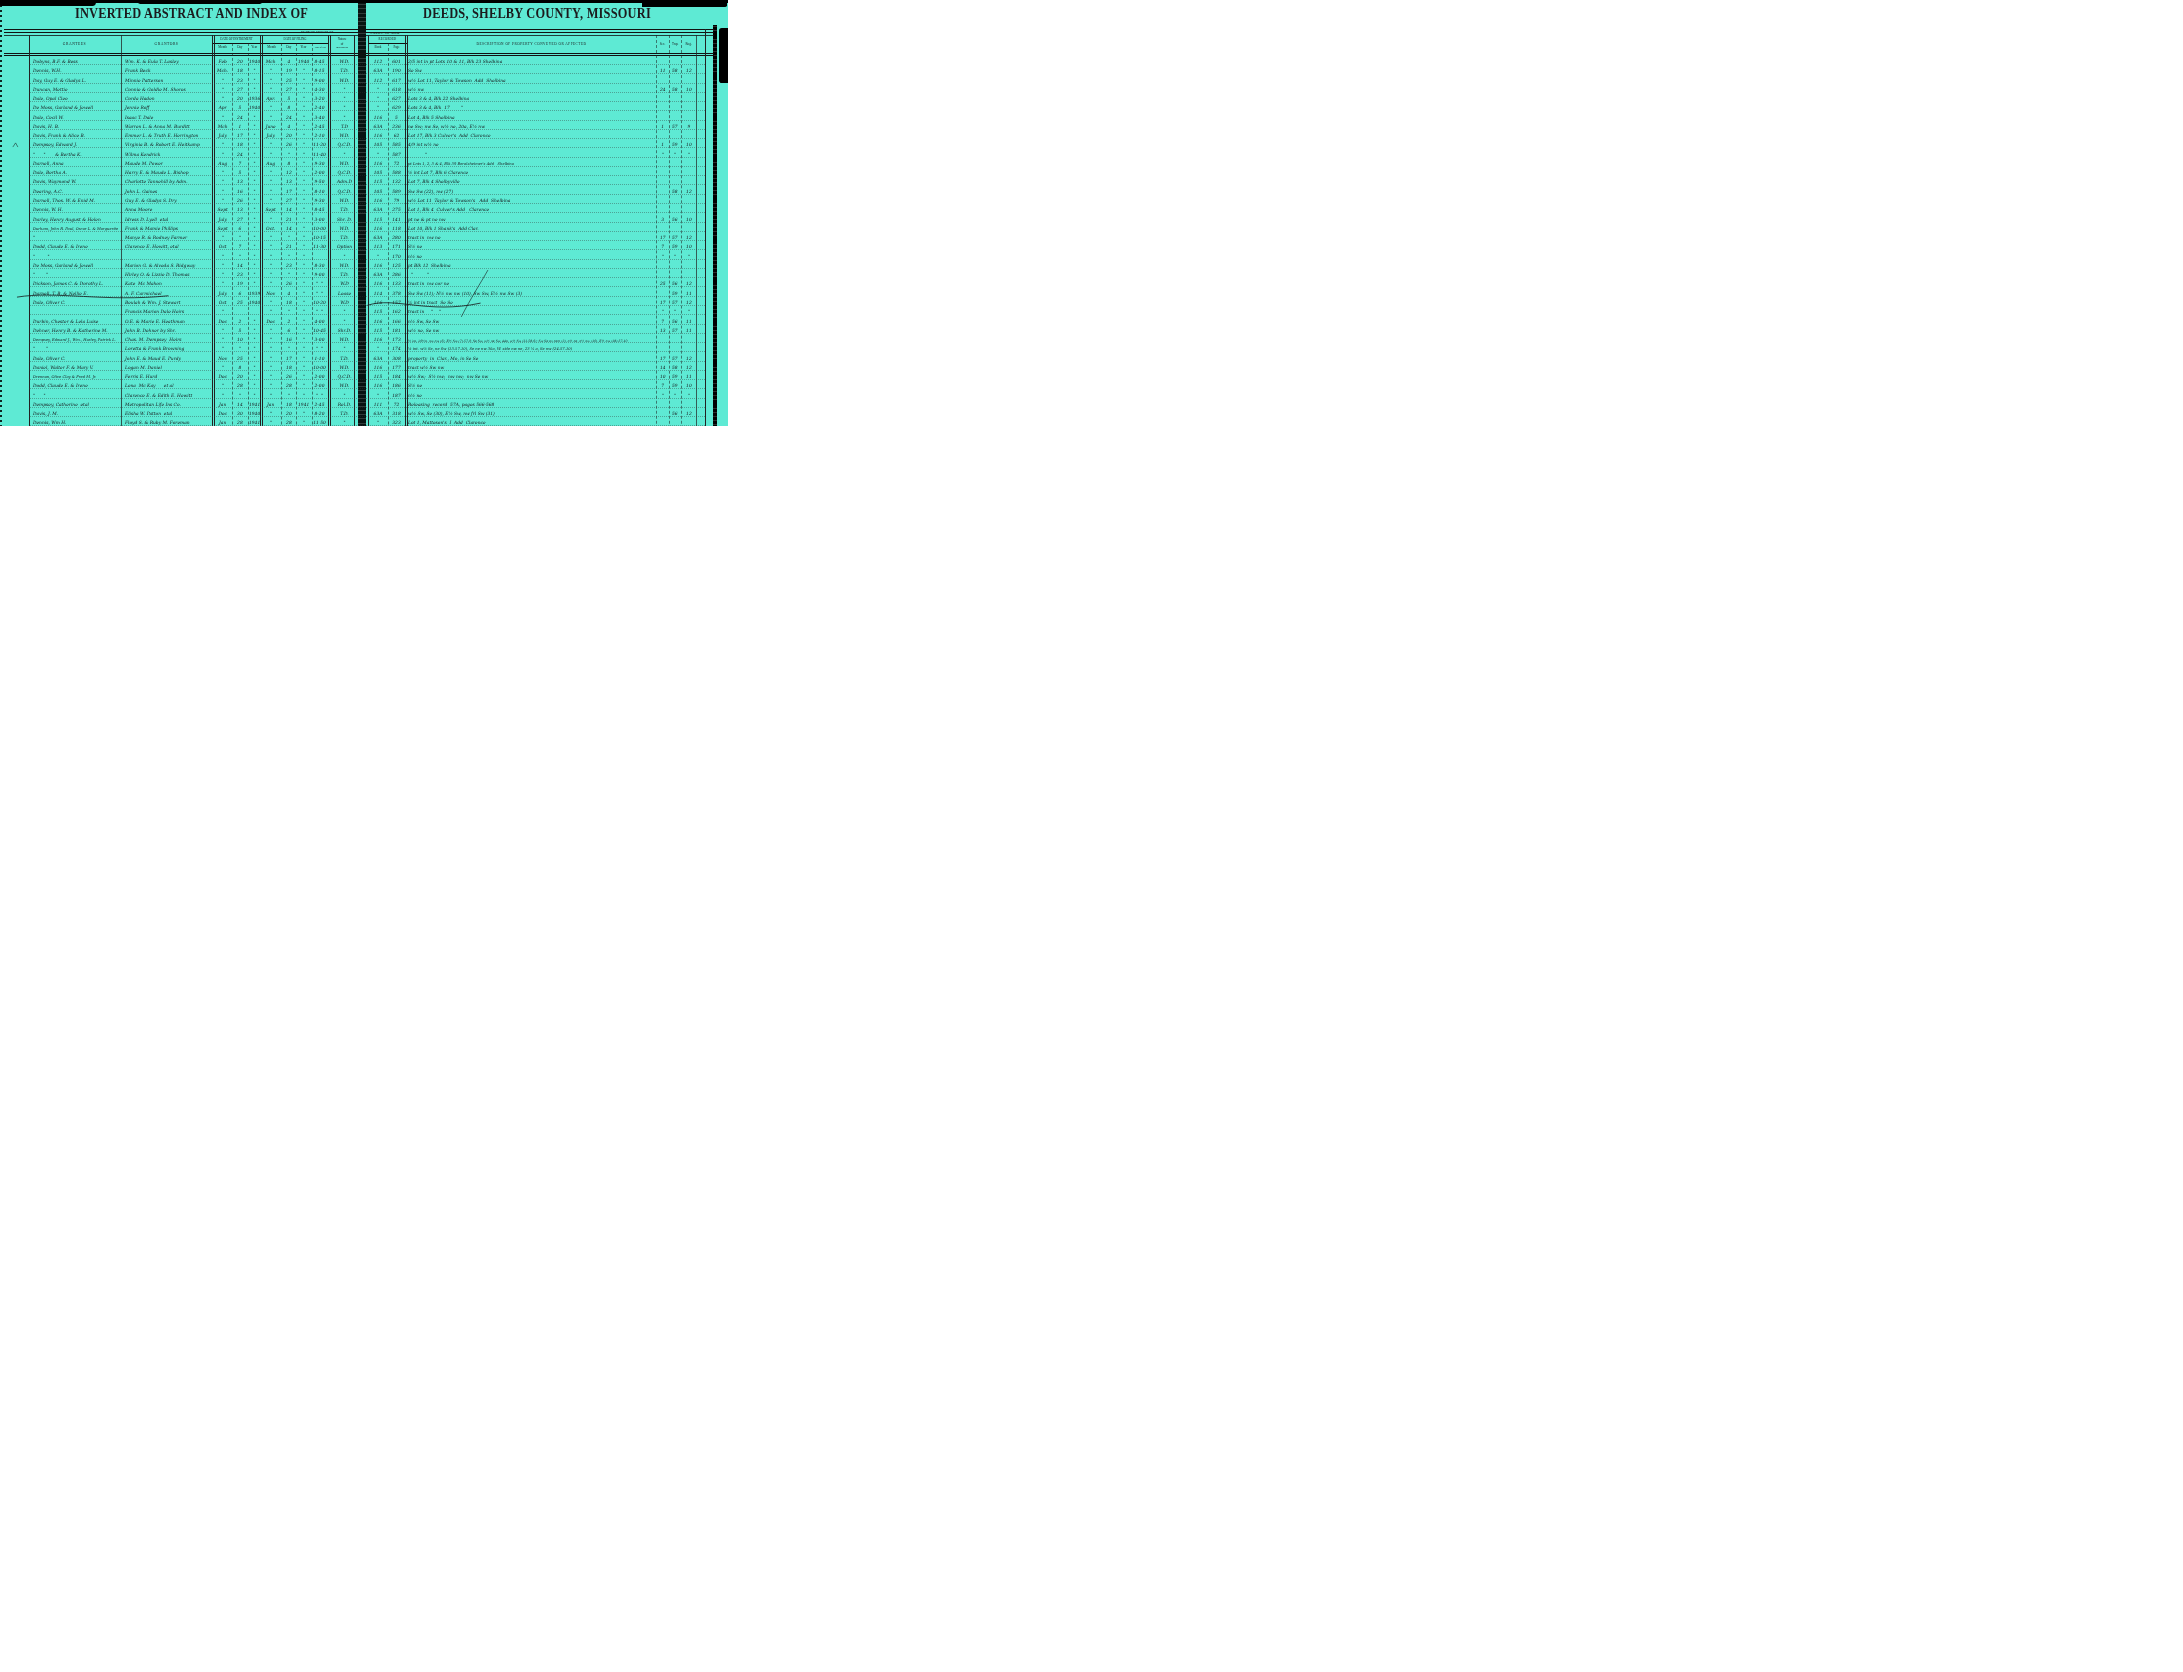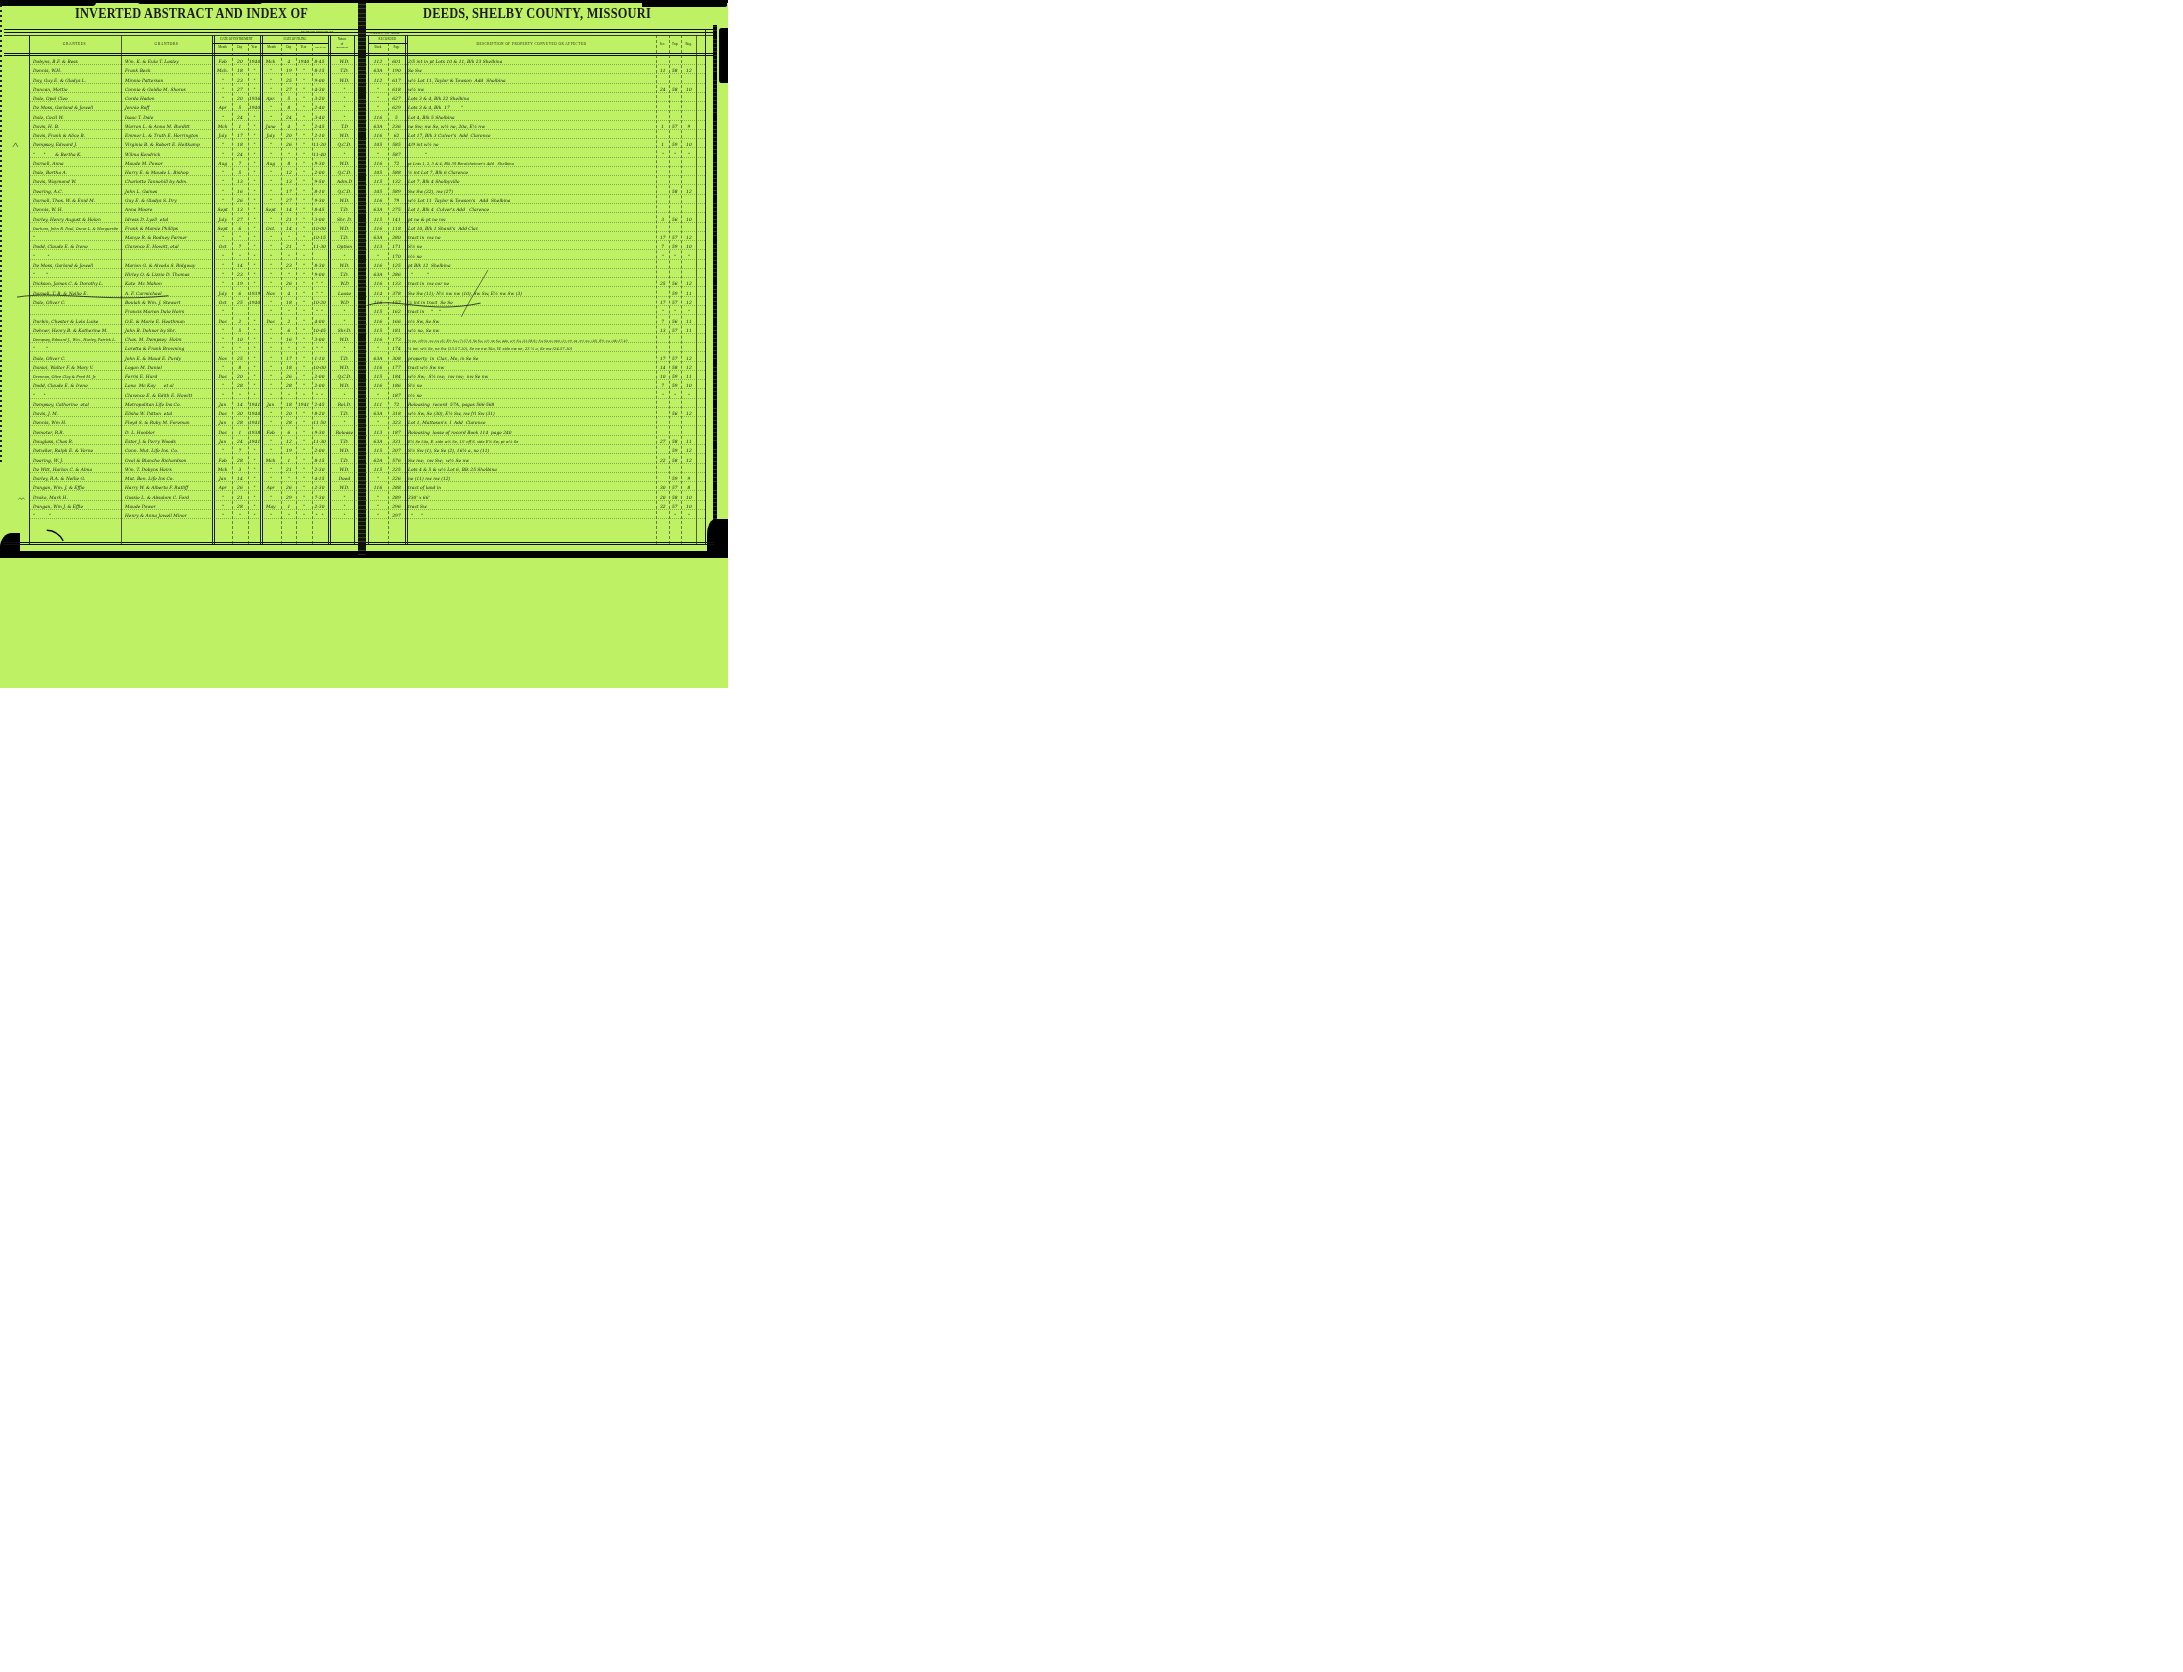--- a/index.html
+++ b/index.html
@@ -1,16 +1,16 @@
 <!DOCTYPE html>
 <html style="font-size:7.3px"><head>
 <meta charset="utf-8">
 <style>
   html,body{margin:0;padding:0;background:#fff;}
-  #scan{position:relative;width:728px;height:688px;background:#bef264;overflow:hidden;
+  #scan{position:relative;width:728px;height:426px;background:#5eead4;overflow:hidden;
         font-family:"Liberation Serif",serif;color:#1b1b1d;}
   
   .title{position:absolute;top:7.3px;height:15.6px;font-weight:bold;font-size:12.4px;
          letter-spacing:0.2px;text-align:center;transform:scaleY(1.12);white-space:nowrap;}
   #title-left{left:29px;width:325px;}
   #title-right{left:368px;width:338px;}
   .stamp{position:absolute;font-size:2.3px;letter-spacing:0.2px;color:#222;font-family:"Liberation Sans",sans-serif;}
   .colhead{position:absolute;font-size:3.7px;letter-spacing:0.5px;text-align:center;white-space:nowrap;}
   .subhead{position:absolute;font-size:3.2px;text-align:center;white-space:nowrap;}
   .tiny{font-size:2.3px;}

